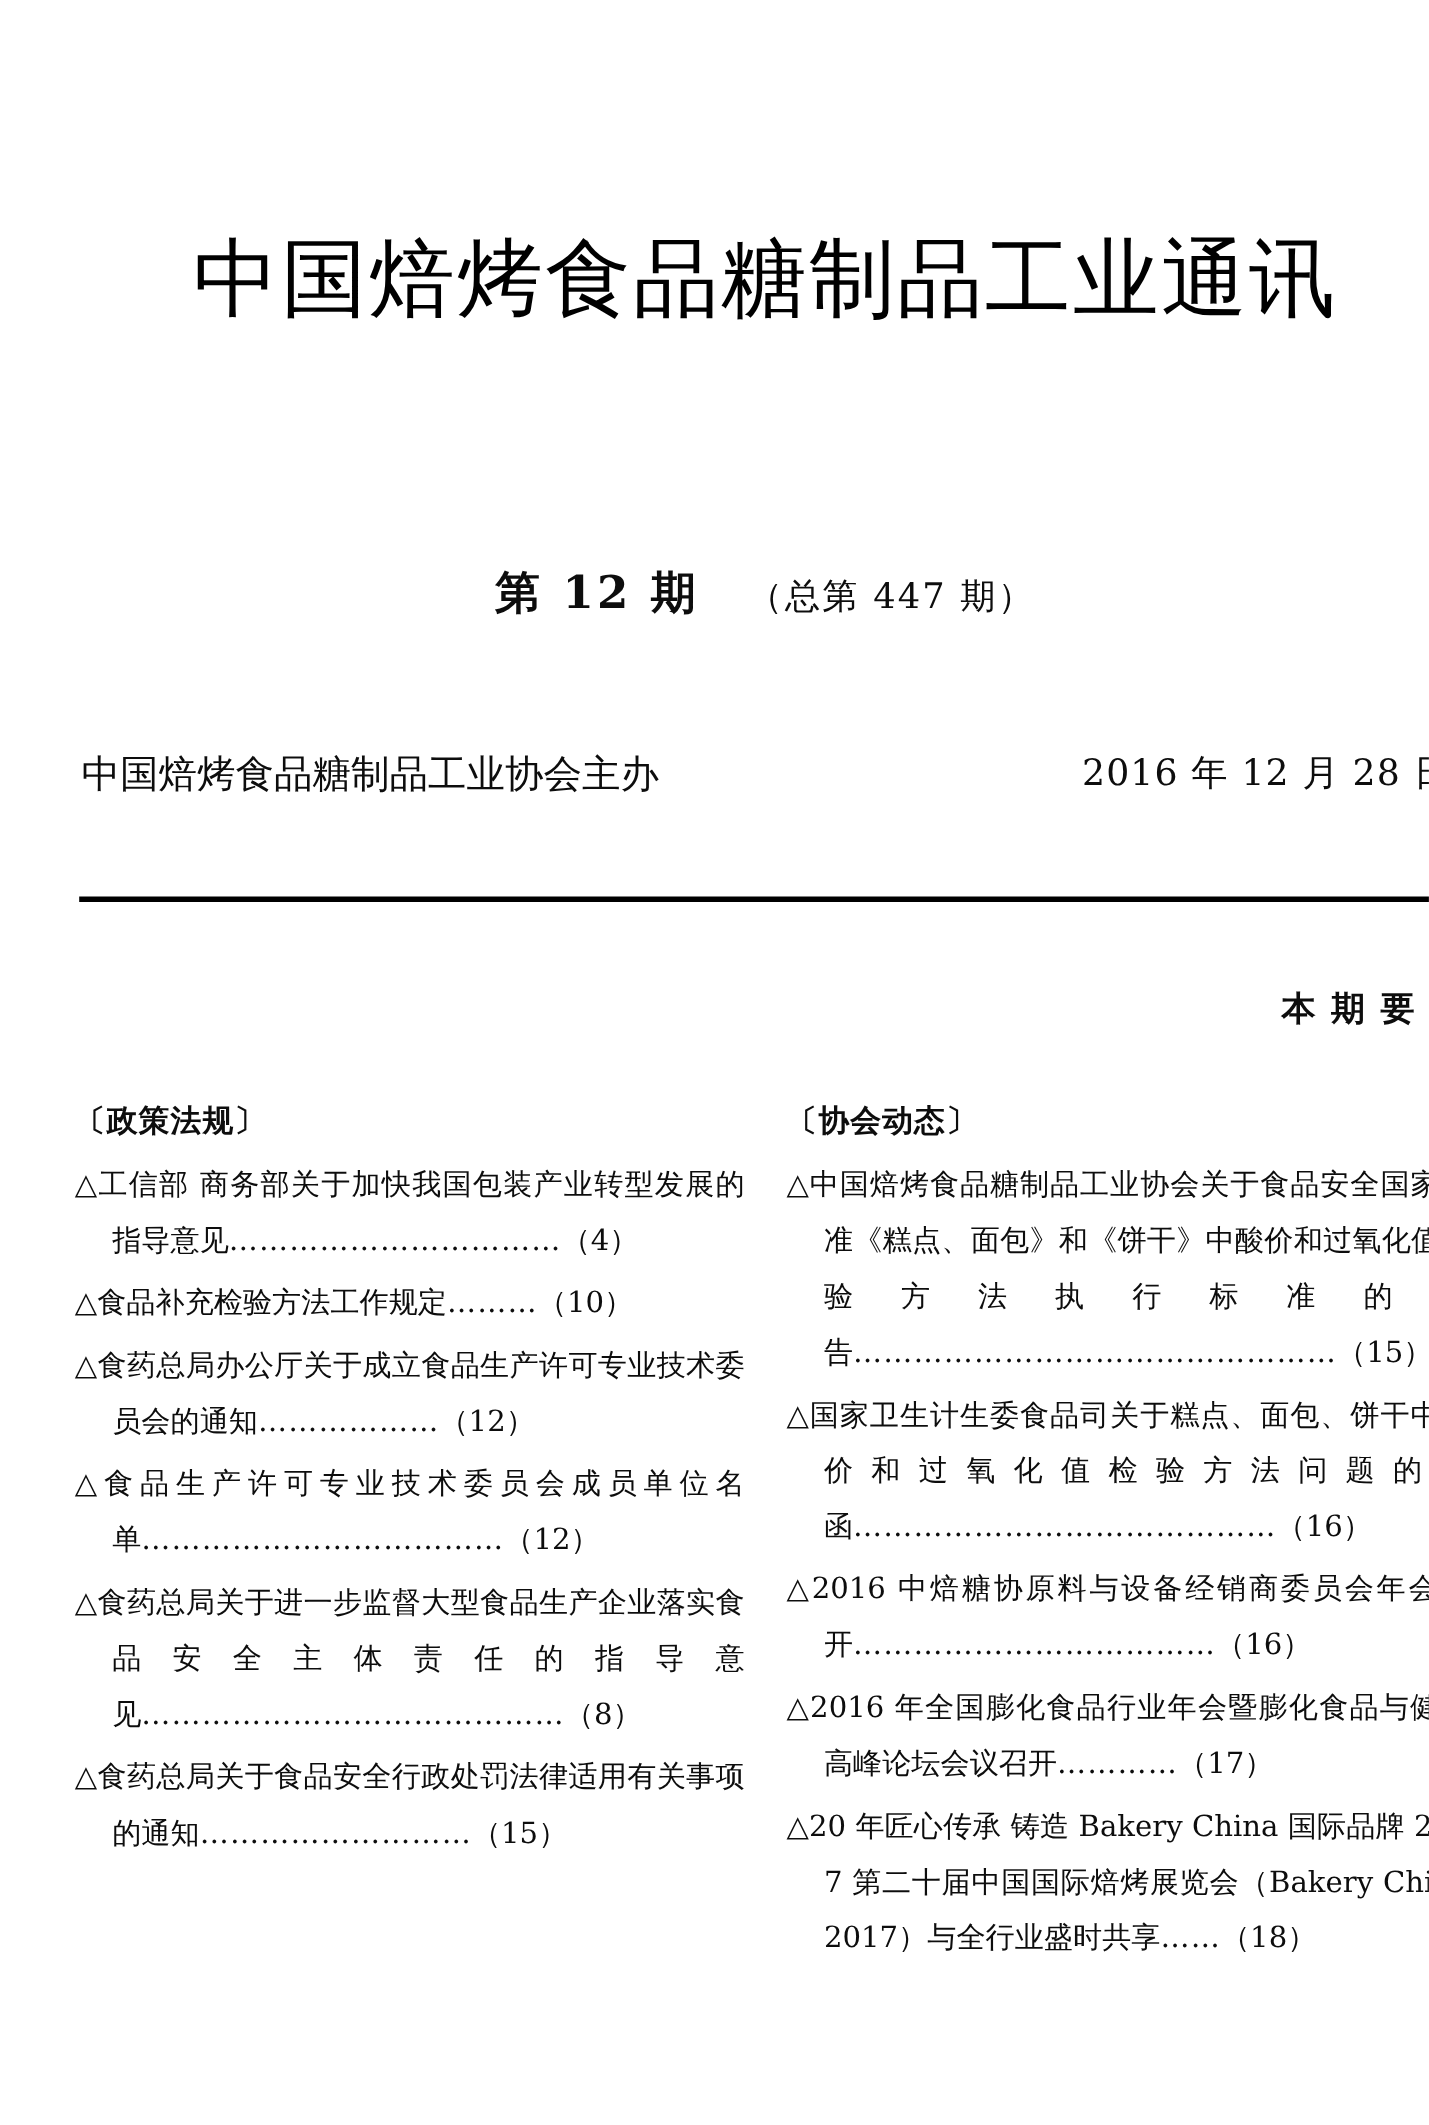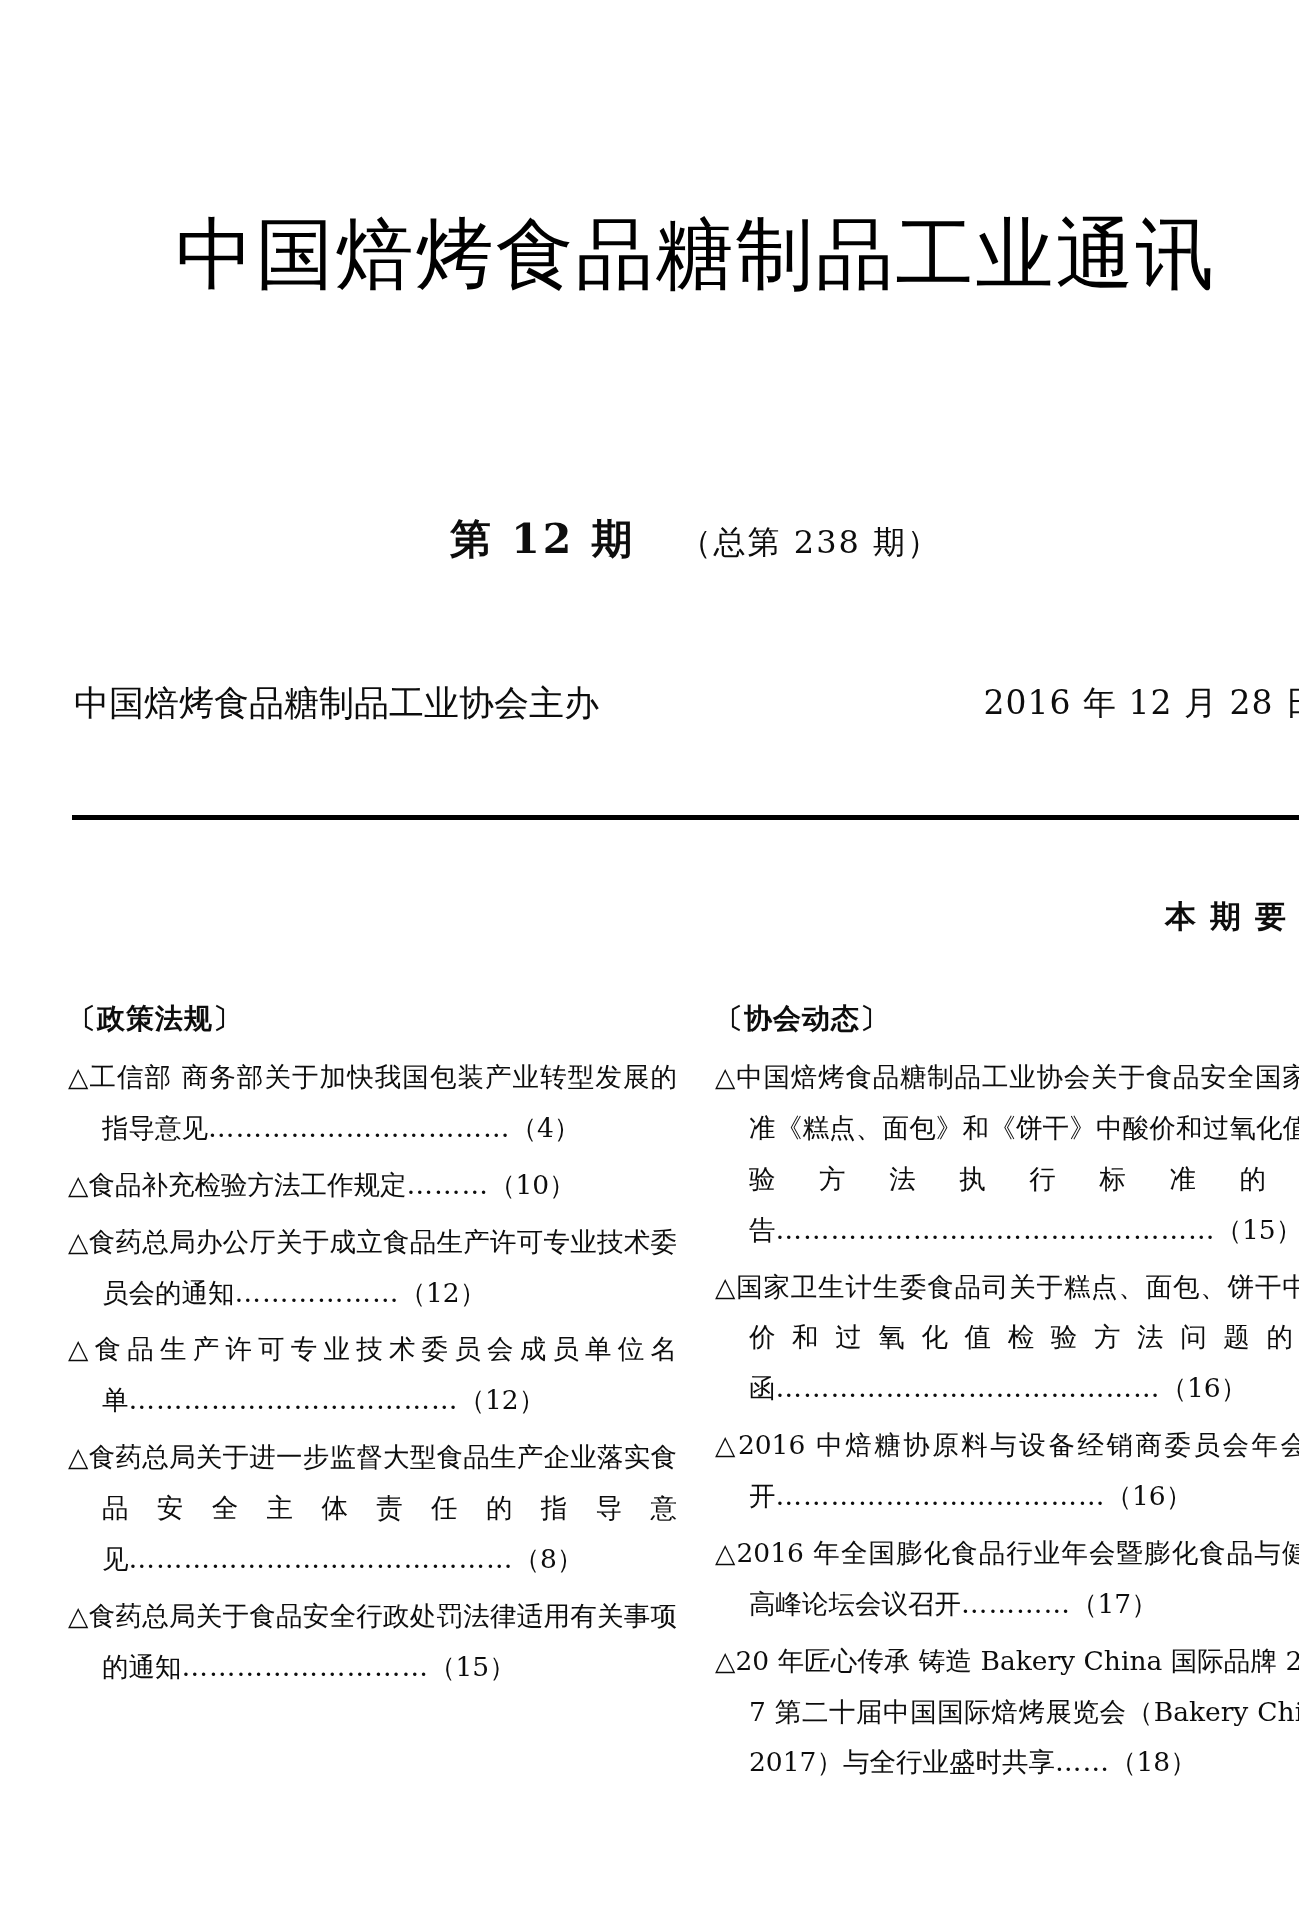--- a/index.html
+++ b/index.html
@@ -161,21 +161,21 @@
 </head>
 <body>
 
 <div class="page">
 
   <div class="masthead">
     <div class="masthead-title">中国焙烤食品糖制品工业通讯</div>
   </div>
 
   <div class="issue-line">
-    <span class="issue-main">第 12 期</span><span class="issue-sub">（总第 238 期）</span>
+    <span class="issue-main">第 12 期</span><span class="issue-sub">（总第 447 期）</span>
   </div>
 
   <div class="pub-row">
     <span class="pub-name">中国焙烤食品糖制品工业协会主办</span>
     <span class="pub-date">2016 年 12 月 28 日</span>
   </div>
 
   <div class="rule"></div>
 
   <div class="contents-heading">本期要目</div>

